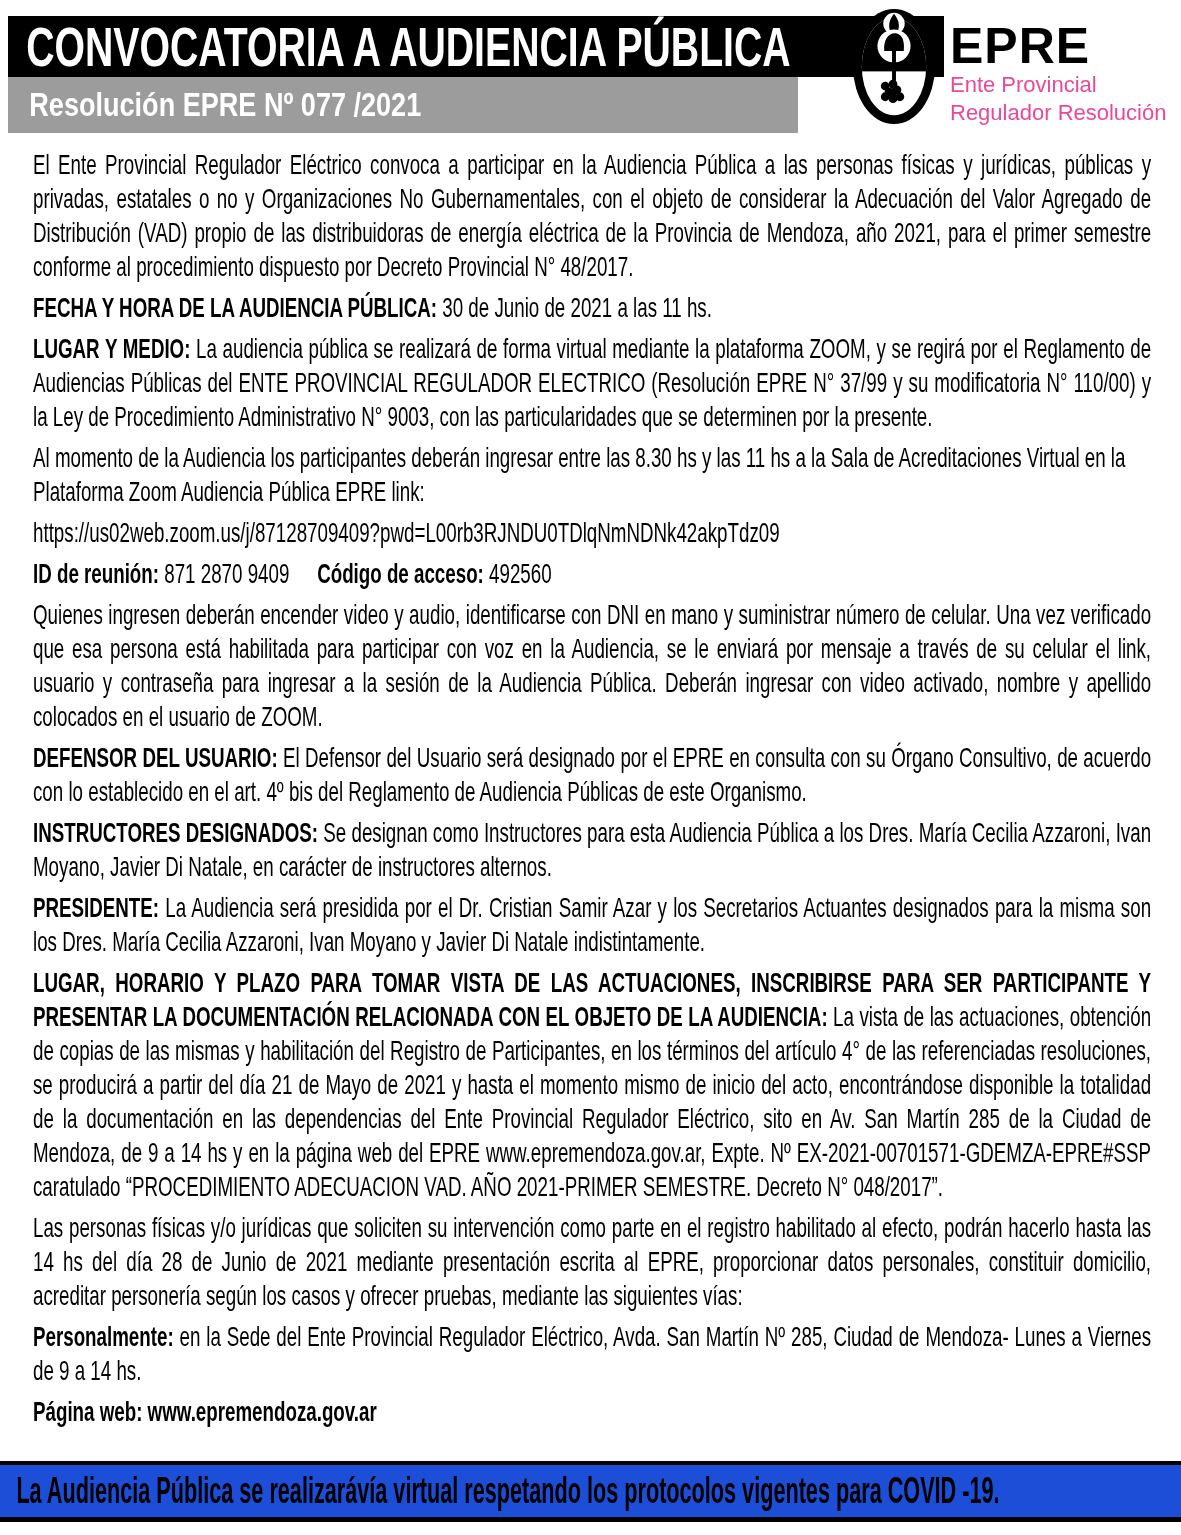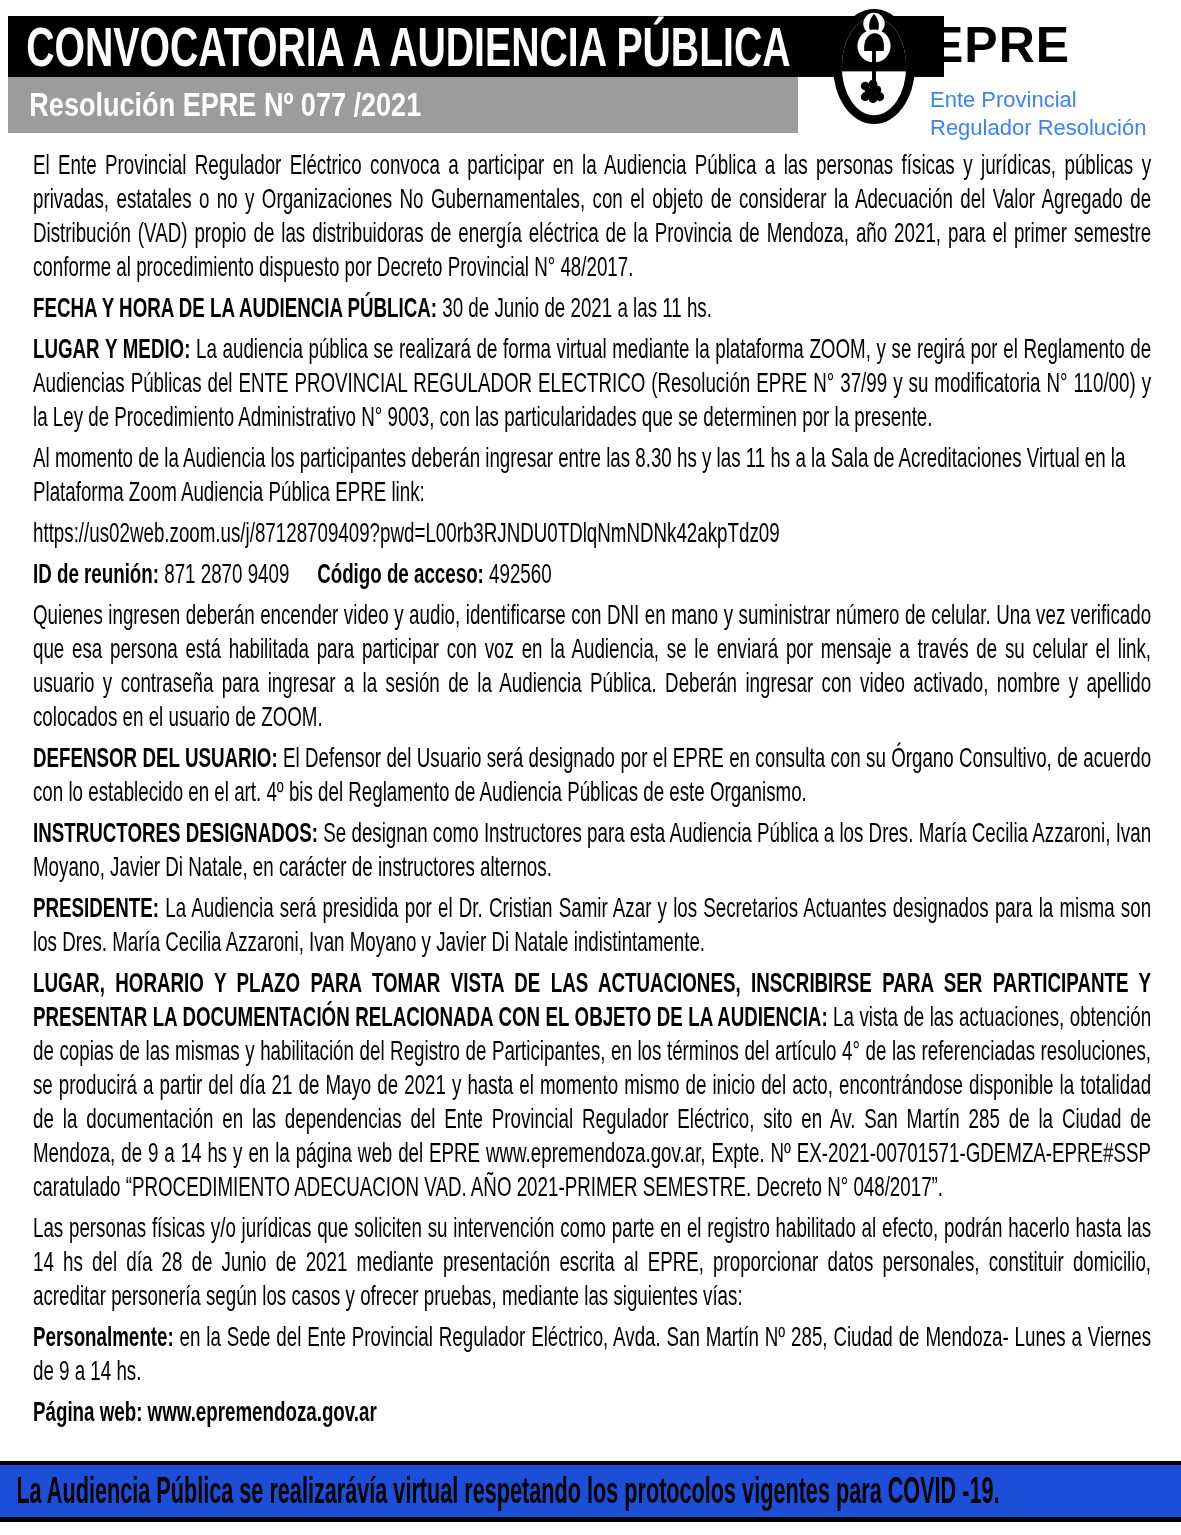--- a/index.html
+++ b/index.html
@@ -34,30 +34,30 @@
   }
   .bar-gray .t {
     color: #fff; font-weight: bold; font-size: 33px;
     white-space: nowrap;
     transform: scaleX(0.82); transform-origin: 0 50%;
     padding-left: 26px;
   }
 
   
   .logo {
-    position: absolute; left: 830px; top: 6px;
-    display: flex; align-items: flex-start;
+    position: absolute; left: 850px; top: 6px;
+    display: flex; align-items: center;
   }
   .logo svg { display: block; }
   .logo-text { margin-left: 12px; margin-top: 14px; }
   .logo-acronym {
     font-size: 50px; font-weight: bold; line-height: 1.0;
     letter-spacing: 1px;
   }
-  .logo-name { font-size: 22px; line-height: 28px; margin-top: 16px; color: #3b82f6; }
+  .logo-name { font-size: 22px; line-height: 28px; margin-top: 0; color: #ec4899; }
 
   
   .content {
     position: absolute; left: 33px; top: 148px;
     width: 1670px;
     transform: scaleX(0.6695); transform-origin: 0 0;
     font-size: 28px; line-height: 34px;
   }
   .content p { margin: 0 0 7px 0; text-align: justify; }
   .content p.nojust { text-align: left; }

